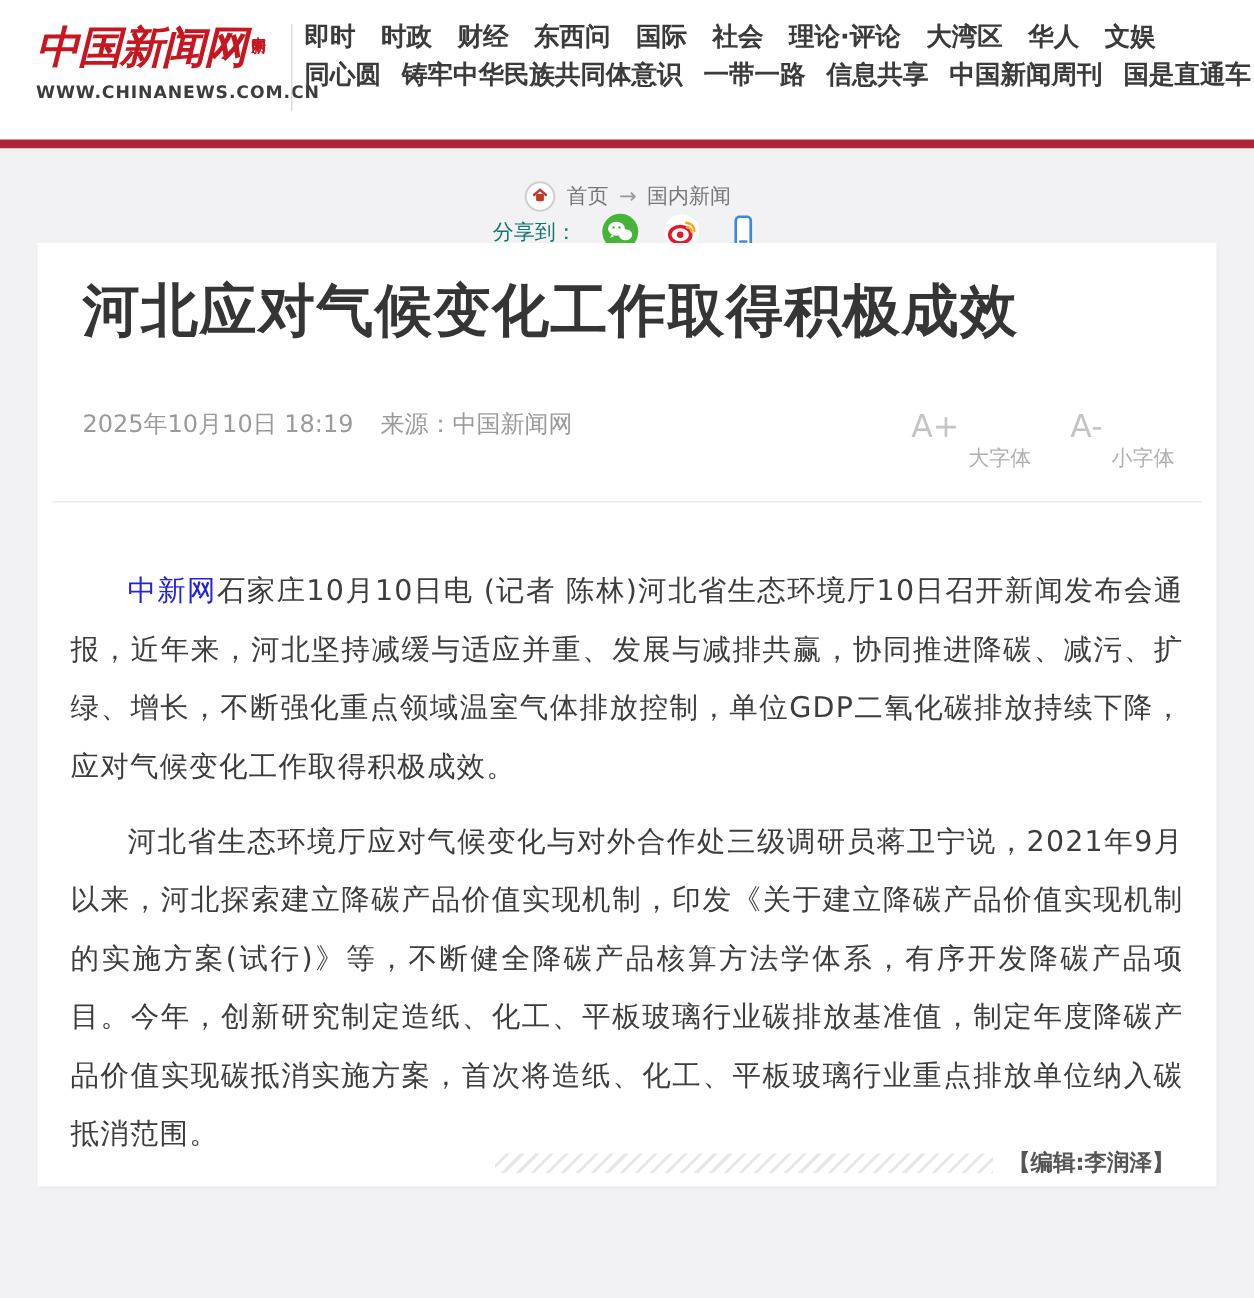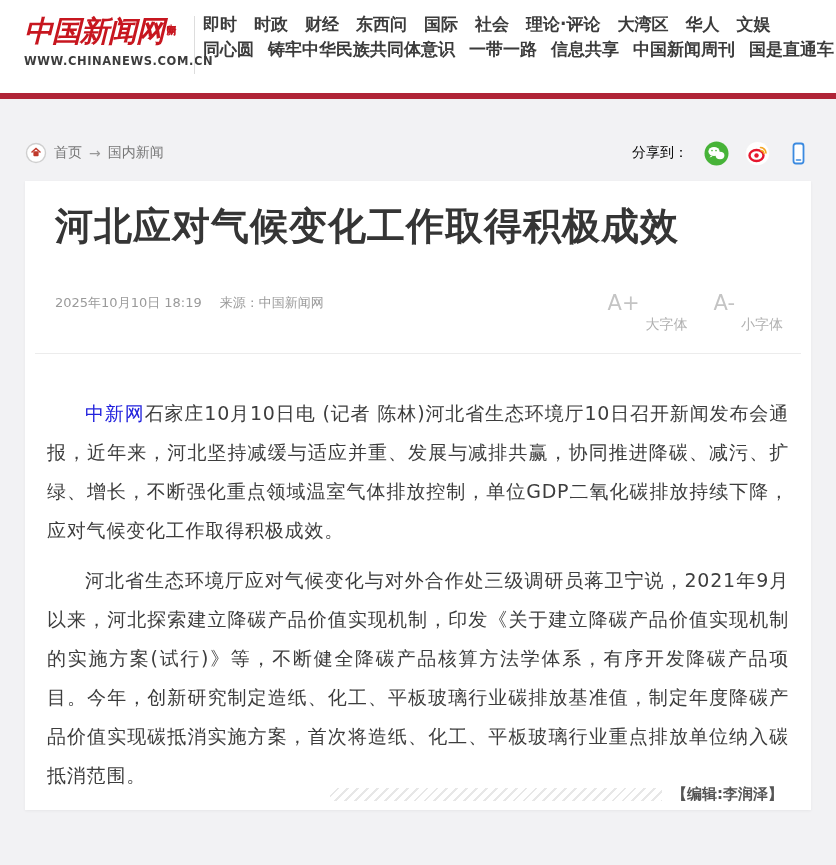--- a/index.html
+++ b/index.html
@@ -27,37 +27,37 @@
   .nav-row { display:flex; flex-wrap:nowrap; white-space:nowrap; overflow:hidden; }
   .nav-row1 { gap:17px; }
   .nav-row2 { gap:14px; margin-top:2px; }
   .nav-item { font-size:17px; font-weight:600; color:#3b3b3b; cursor:pointer; flex:0 0 auto; }
   .red-bar { height:6px; background:#b02437; flex:0 0 6px; }
 
   
   .content-bg { flex:1 1 auto; background:#f2f2f4; overflow:hidden; }
 
   
-  .breadcrumb-row { display:flex; justify-content:space-between; align-items:center; margin:40px 25px 0 25px; height:28px; }
+  .breadcrumb-row { display:flex; align-items:center; margin:21px 25px 0 25px; height:28px;flex-direction:column; }
   .breadcrumb { display:flex; align-items:center; gap:7px; }
   .home-icon { width:22px; height:22px; display:inline-flex; cursor:pointer; }
   .crumb { font-size:14px; color:#777; text-decoration:none; cursor:pointer; }
   .crumb-arrow { font-size:14px; color:#999; }
   .share { display:flex; align-items:center; gap:16px; }
-  .share-label { font-size:14px; color:#000000; }
+  .share-label { font-size:14px; color:#0f766e; }
   .share-icon { width:25px; height:25px; display:inline-flex; cursor:pointer; }
 
   
   .card {
     position:relative; background:#fff; margin:14px 25px 0 25px; height:629px;
     box-shadow:0 1px 3px rgba(0,0,0,0.05); padding:24px 0 0 0; overflow:hidden;
   }
   .card h1 { font-size:38px; line-height:42px; color:#353535; font-weight:bold; padding:0 30px; letter-spacing:1px; }
   .meta { display:flex; justify-content:space-between; align-items:center; margin-top:24px; padding:0 28px 0 30px; }
-  .meta-left { font-size:13px; color:#9a9a9a; display:flex; gap:18px; }
+  .meta-left { font-size:16px; color:#9a9a9a; display:flex; gap:18px; }
   .meta-left a { color:#9a9a9a; text-decoration:none; }
   .meta-right { display:flex; gap:26px; }
   .fontsize-btn { background:none; border:none; display:flex; align-items:center; gap:6px; cursor:pointer; }
   .fs-icon { font-size:21px; color:#c4c4c4; font-family:"DejaVu Sans",sans-serif; }
   .fs-label { font-size:14px; color:#b0b0b0;margin-top:45px; }
   .divider { height:1px; background:#ececec; margin:19px 10px 0 10px; }
 
   .article-body { margin-top:40px; padding:0 22px; }
   .article-body p {
     font-size:19px; line-height:39px; color:#3d3d3d; letter-spacing:0.8px;

